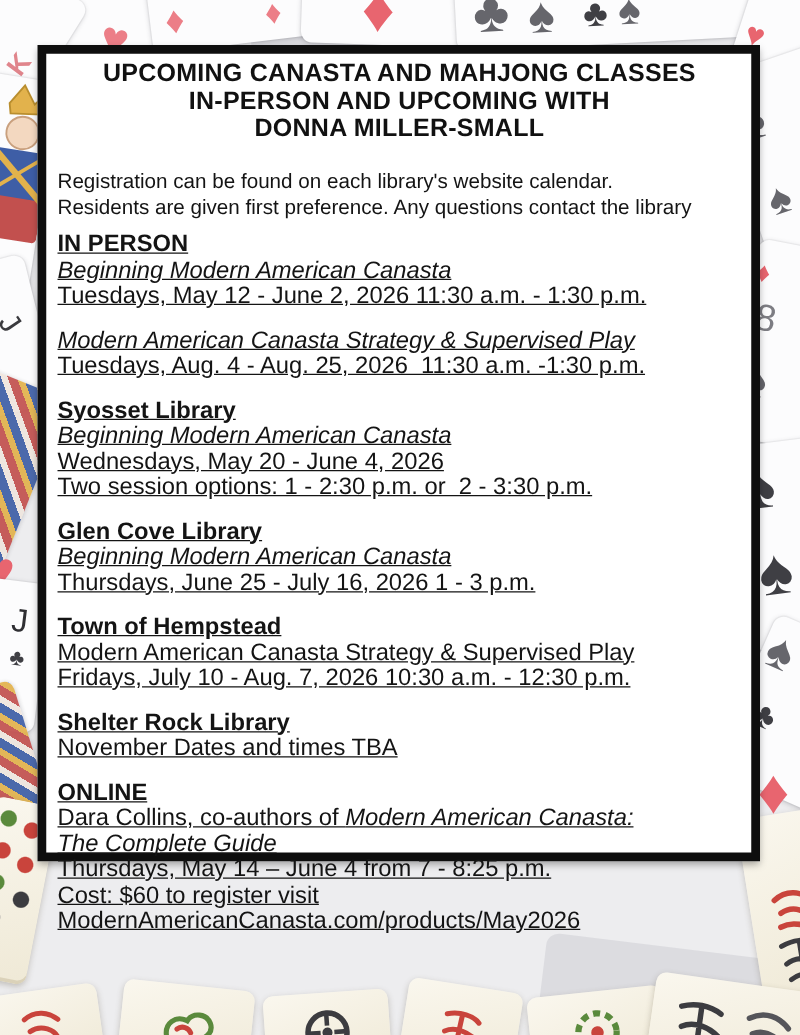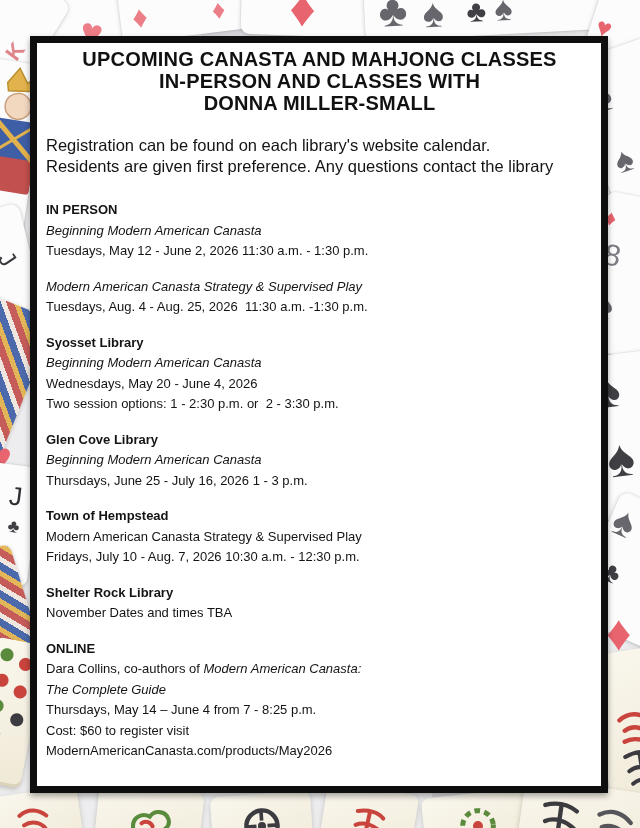--- a/index.html
+++ b/index.html
@@ -46,37 +46,37 @@
       radial-gradient(circle at 14px 42px,#c9443c 6px,transparent 7px),
       radial-gradient(circle at 34px 50px,#c9443c 6px,transparent 7px),
       radial-gradient(circle at 14px 68px,#5a8a3c 6px,transparent 7px),
       radial-gradient(circle at 36px 78px,#3c3c40 6px,transparent 7px),
       radial-gradient(circle at 16px 96px,#8a8a8e 6px,transparent 7px),
       linear-gradient(160deg,#faf7ee,#efe9d6);
   }
   .shadow-card{position:absolute;background:rgba(190,190,198,.35);border-radius:10px;}
   
   .frame{
-    position:absolute;left:30px;top:36px;width:578px;height:757px;
+    position:absolute;left:30px;top:36px;width:578px;height:653px;
     box-sizing:border-box;
     background:#ffffff;
     border:7px solid #0e0e0e;
     box-shadow:0 3px 6px rgba(0,0,0,.35);
   }
   .inner{position:absolute;inset:0;padding:5px 8px 0 9px;}
   .title{
     text-align:center;
     font-weight:700;
     font-size:20px;
     line-height:22px;
     letter-spacing:.2px;
     color:#111;
   }
   .intro{margin-top:21px;font-size:16.5px;line-height:20.5px;}
-  .body-lines{margin-top:24px;font-size:13px;}
+  .body-lines{margin-top:10px;font-size:19px;text-decoration:underline;}
   .line{line-height:20.5px;white-space:pre-wrap;}
   .line.blank{height:15px;}
   .seg-bold{font-weight:700;}
   .seg-italic{font-style:italic;}
   .seg-regular{}
 </style>
 </head>
 <body>
 
 <div id="page">
@@ -202,21 +202,21 @@
         <path d="M4 6 C10 2 16 4 20 8 M6 12 C12 9 18 13 19 17 M5 18 C11 16 15 19 20 20" stroke="#55555a" fill="none" stroke-width="2.2" stroke-linecap="round"></path>
       </svg>
     </div>
   </div>
 
   <div class="frame">
     <div class="inner">
 
       <div class="title">
         <div>UPCOMING CANASTA AND MAHJONG CLASSES</div>
-        <div>IN-PERSON AND CLASSES WITH</div>
+        <div>IN-PERSON AND UPCOMING WITH</div>
         <div>DONNA MILLER-SMALL</div>
       </div>
 
       <div class="intro">
         <div class="line">Registration can be found on each library's website calendar.</div>
         <div class="line">Residents are given first preference. Any questions contact the library</div>
       </div>
 
       <div class="body-lines">
           <div class="line"><span class="seg-bold">IN PERSON</span></div>

